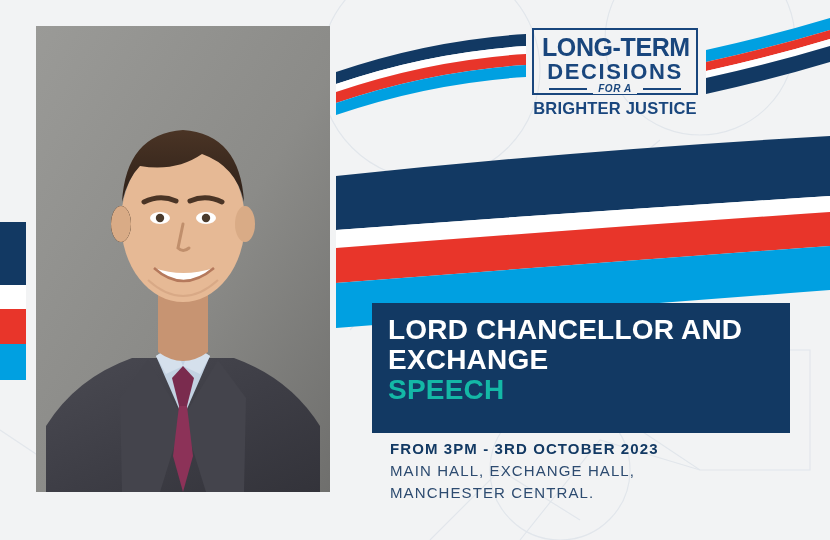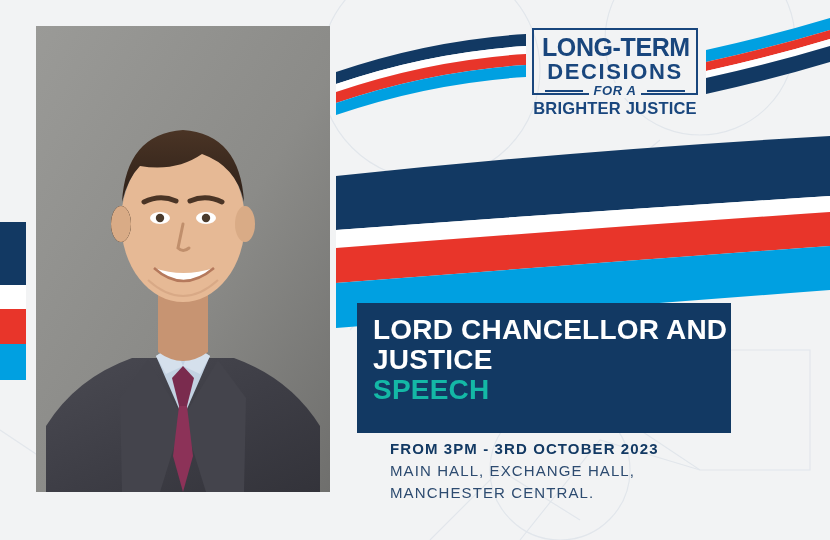--- a/index.html
+++ b/index.html
@@ -64,36 +64,36 @@
   }
   .logo-fora-row {
     position:absolute; left:0; right:0; top:55px;
     display:flex; align-items:center; justify-content:center;
     gap:6px;
   }
   .logo-fora-row .rule { height:2px; background:#19467d; width:38px; }
   .logo-fora {
     background:#f2f3f4;
     padding:0 5px;
-    font-size:13px; font-weight:bold; font-style:italic;
+    font-size:10px; font-weight:bold; font-style:italic;
     color:#19467d; letter-spacing:0.6px;
     white-space:nowrap;
   }
   .logo-l3 {
     margin-top:4px;
     font-size:16.5px; font-weight:bold; color:#19467d;
     letter-spacing:0.2px; text-align:center;
     white-space:nowrap;
   }
 
   
   .title-box {
     position:absolute;
-    left:357px; top:303px;
-    width:374px; height:130px;
+    left:372px; top:303px;
+    width:418px; height:130px;
     background:#123963;
     overflow:hidden;
   }
   .title-inner {
     padding:12px 0 0 16px;
   }
   .title-line {
     font-size:28px;
     font-weight:bold;
     line-height:1.08;
@@ -247,21 +247,21 @@
       <span class="rule"></span>
       <span class="logo-fora">FOR A</span>
       <span class="rule"></span>
     </div>
     <div class="logo-l3">BRIGHTER JUSTICE</div>
   </div>
 
   <div class="title-box">
     <div class="title-inner">
       <div class="title-line">LORD CHANCELLOR AND</div>
-      <div class="title-line">JUSTICE</div>
+      <div class="title-line">EXCHANGE</div>
       <div class="title-line accent">SPEECH</div>
     </div>
   </div>
 
   <div class="details">
     <div class="detail-date">FROM 3PM - 3RD OCTOBER 2023</div>
     <div class="detail-line">MAIN HALL, EXCHANGE HALL,</div>
     <div class="detail-line">MANCHESTER CENTRAL.</div>
   </div>
 

